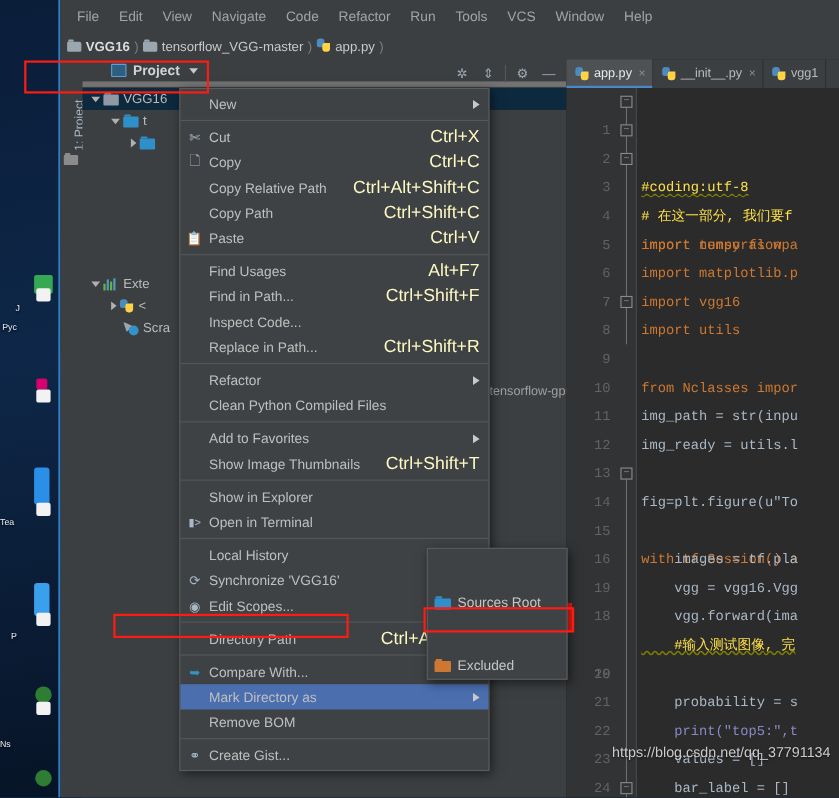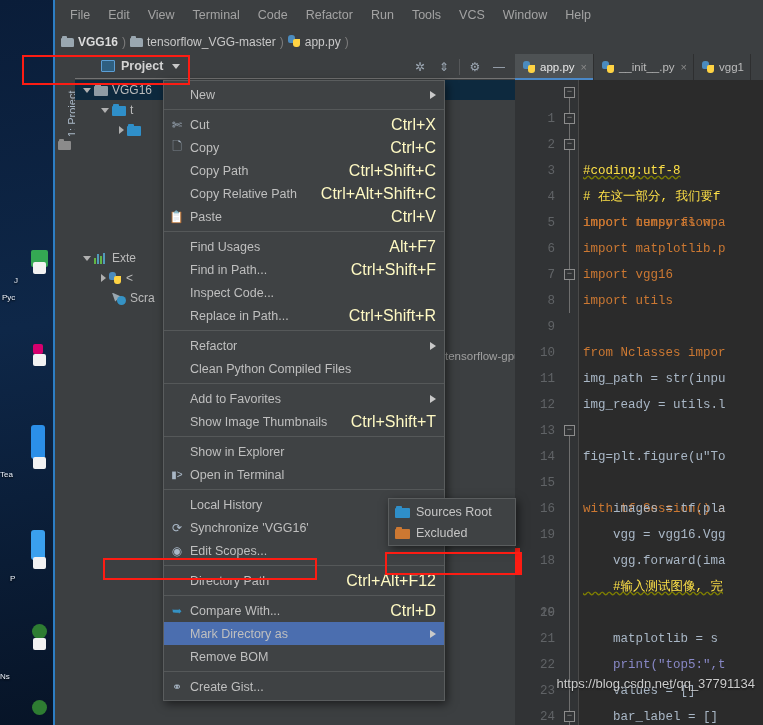--- a/index.html
+++ b/index.html
@@ -109,21 +109,21 @@
     background: #8b8b8b; border-radius: 1px 1px 0 0;
   }
 
   .projpanel {
     position: absolute; left: 20px; top: 54px; width: 440px; height: 671px;
     background: #3c3f41;
   }
   .proj-header {
     position: absolute; left: 0; top: 0; width: 440px; height: 25px;
     background: #3c3f41; display: flex; align-items: center;
-    border-bottom: 1px solid #737373;
+    border-bottom: 5px solid #737373;
   }
   .proj-title {
     display: flex; align-items: center; margin-left: 26px;
     font-size: 12.5px; color: #d4d4d4; font-weight: bold;
   }
   .proj-sq {
     width: 14px; height: 12px; border: 1.6px solid #5c9fd6;
     background: #2f5f80; margin-right: 6px; border-radius: 1px;
   }
   .caret-dn {
@@ -228,21 +228,21 @@
 
   
   .submenu {
     position: absolute; left: 388px; top: 552px; width: 128px;
     background: #3f4244; border: 1px solid #5a5d5e;
     box-shadow: 2px 3px 9px rgba(0,0,0,.55);
     padding: 2px 0; z-index: 45;
   }
   .sub-mi {
     display: flex; align-items: center; height: 21px;
-    font-size: 12.5px; color: #c5c5c5; padding-left: 6px;
+    font-size: 12.5px; color: #c5c5c5; padding-left: 6px; margin-top: 36px;
   }
   .sub-fold { width: 15px; height: 12px; position: relative; margin-right: 6px; flex: none; }
   .sub-fold::before {
     content: ''; position: absolute; left: 0; top: 2px; width: 15px; height: 10px;
     background: #2f8fc9; border-radius: 1px;
   }
   .sub-fold::after {
     content: ''; position: absolute; left: 1px; top: 0; width: 6px; height: 2px;
     background: #2f8fc9; border-radius: 1px 1px 0 0;
   }
@@ -355,21 +355,21 @@
     <div class="desk-glyph" style="left:32px; top:700px; background:#2e7d32; width:15px; height:15px; border-radius:50%;"></div>
     <div class="desk-sep"></div>
   </div>
 
   <div class="ide">
 
     <div class="menubar">
       <div class="menu-item">File</div>
       <div class="menu-item">Edit</div>
       <div class="menu-item">View</div>
-      <div class="menu-item">Terminal</div>
+      <div class="menu-item">Navigate</div>
       <div class="menu-item">Code</div>
       <div class="menu-item">Refactor</div>
       <div class="menu-item">Run</div>
       <div class="menu-item">Tools</div>
       <div class="menu-item">VCS</div>
       <div class="menu-item">Window</div>
       <div class="menu-item">Help</div>
     </div>
 
     <div class="crumbbar">
@@ -467,27 +467,27 @@
         <span class="mlabel">Cut</span>
         <span class="mkey">Ctrl+X</span>
       </div>
       <div class="mi">
         <span class="micon">🗋</span>
         <span class="mlabel">Copy</span>
         <span class="mkey">Ctrl+C</span>
       </div>
       <div class="mi">
         <span class="micon"></span>
+        <span class="mlabel">Copy Relative Path</span>
+        <span class="mkey">Ctrl+Alt+Shift+C</span>
+      </div>
+      <div class="mi">
+        <span class="micon"></span>
         <span class="mlabel">Copy Path</span>
         <span class="mkey">Ctrl+Shift+C</span>
-      </div>
-      <div class="mi">
-        <span class="micon"></span>
-        <span class="mlabel">Copy Relative Path</span>
-        <span class="mkey">Ctrl+Alt+Shift+C</span>
       </div>
       <div class="mi">
         <span class="micon">📋</span>
         <span class="mlabel">Paste</span>
         <span class="mkey">Ctrl+V</span>
       </div>
       <div class="msep"></div>
 
       <div class="mi">
         <span class="micon"></span>
@@ -715,21 +715,21 @@
           </div>
 
           <div class="cline">
             <span class="lno">18</span>
             <span class="ctext cm sq">    #输入测试图像, 完</span>
           </div>
 
           <div class="cline">
             <span class="redline-mark"></span>
             <span class="lno">19</span>
-            <span class="ctext n">    matplotlib = s</span>
+            <span class="ctext n">    probability = s</span>
           </div>
 
           <div class="cline">
             <span class="lno">20</span>
           </div>
 
           <div class="cline">
             <span class="lno">21</span>
             <span class="ctext bi">    print("top5:",t</span>
           </div>

